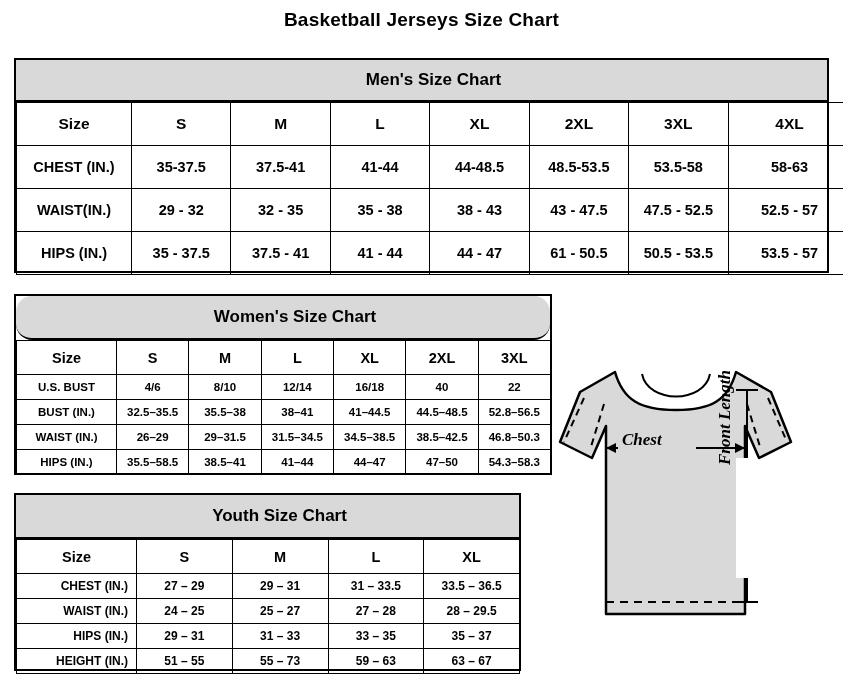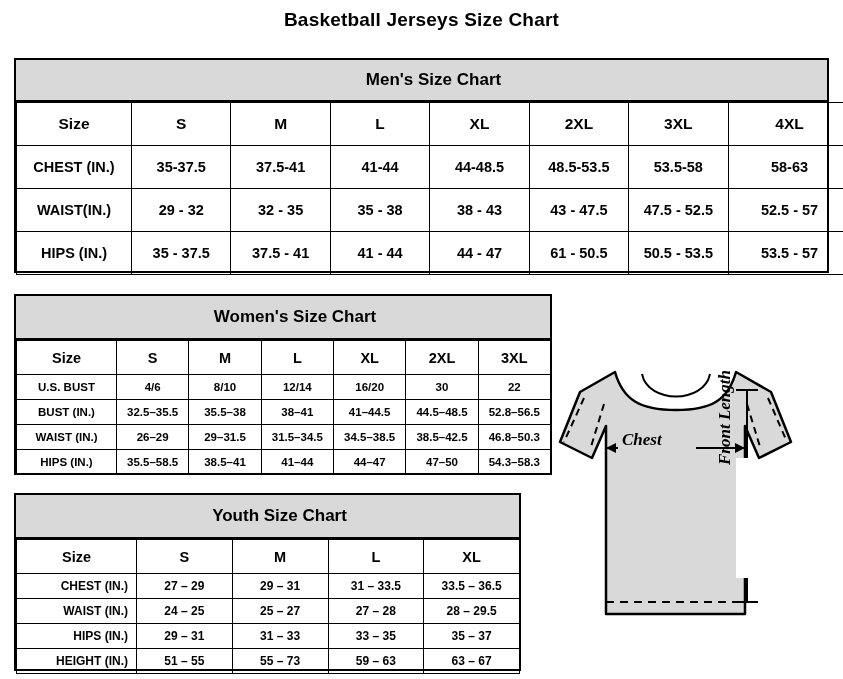--- a/index.html
+++ b/index.html
@@ -76,20 +76,21 @@
     left: 14px;
     top: 294px;
     width: 538px;
     height: 181px;
   }
   #womens-chart .band {
     height: 42px;
     line-height: 42px;
     font-size: 17px;
     border-bottom: 2px solid #000;
+    border-radius: 16px;
   }
   #womens-chart table.size-table tr.header-row td {
     height: 34px;
     font-size: 14.5px;
   }
   #womens-chart table.size-table td {
     height: 25px;
     font-size: 11.5px;
   }
   #womens-chart .rowlabel {
@@ -218,22 +219,22 @@
           <td style="width: 72.3333px;">L</td>
           <td style="width: 72.3333px;">XL</td>
           <td style="width: 72.3333px;">2XL</td>
           <td style="width: 72.3333px;">3XL</td>
         </tr>
         <tr>
           <td class="rowlabel">U.S. BUST</td>
           <td>4/6</td>
           <td>8/10</td>
           <td>12/14</td>
-          <td>16/20</td>
-          <td>30</td>
+          <td>16/18</td>
+          <td>40</td>
           <td>22</td>
         </tr>
         <tr>
           <td class="rowlabel">BUST  (IN.)</td>
           <td>32.5–35.5</td>
           <td>35.5–38</td>
           <td>38–41</td>
           <td>41–44.5</td>
           <td>44.5–48.5</td>
           <td>52.8–56.5</td>

